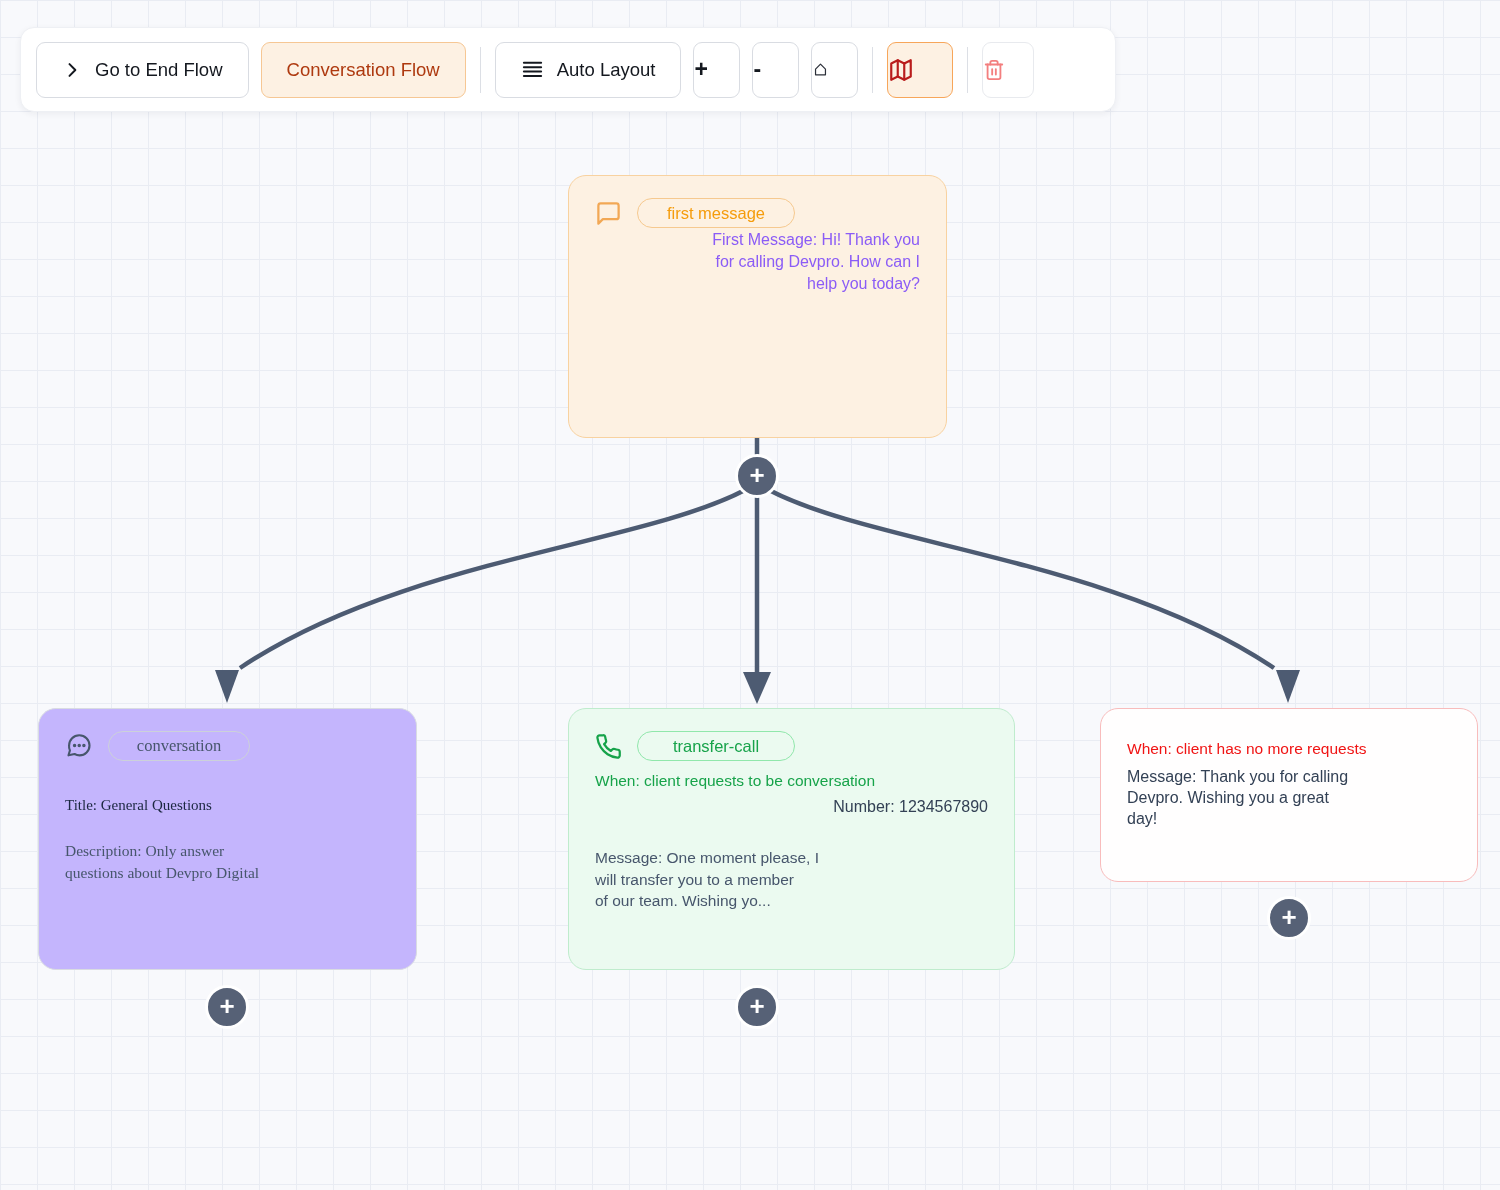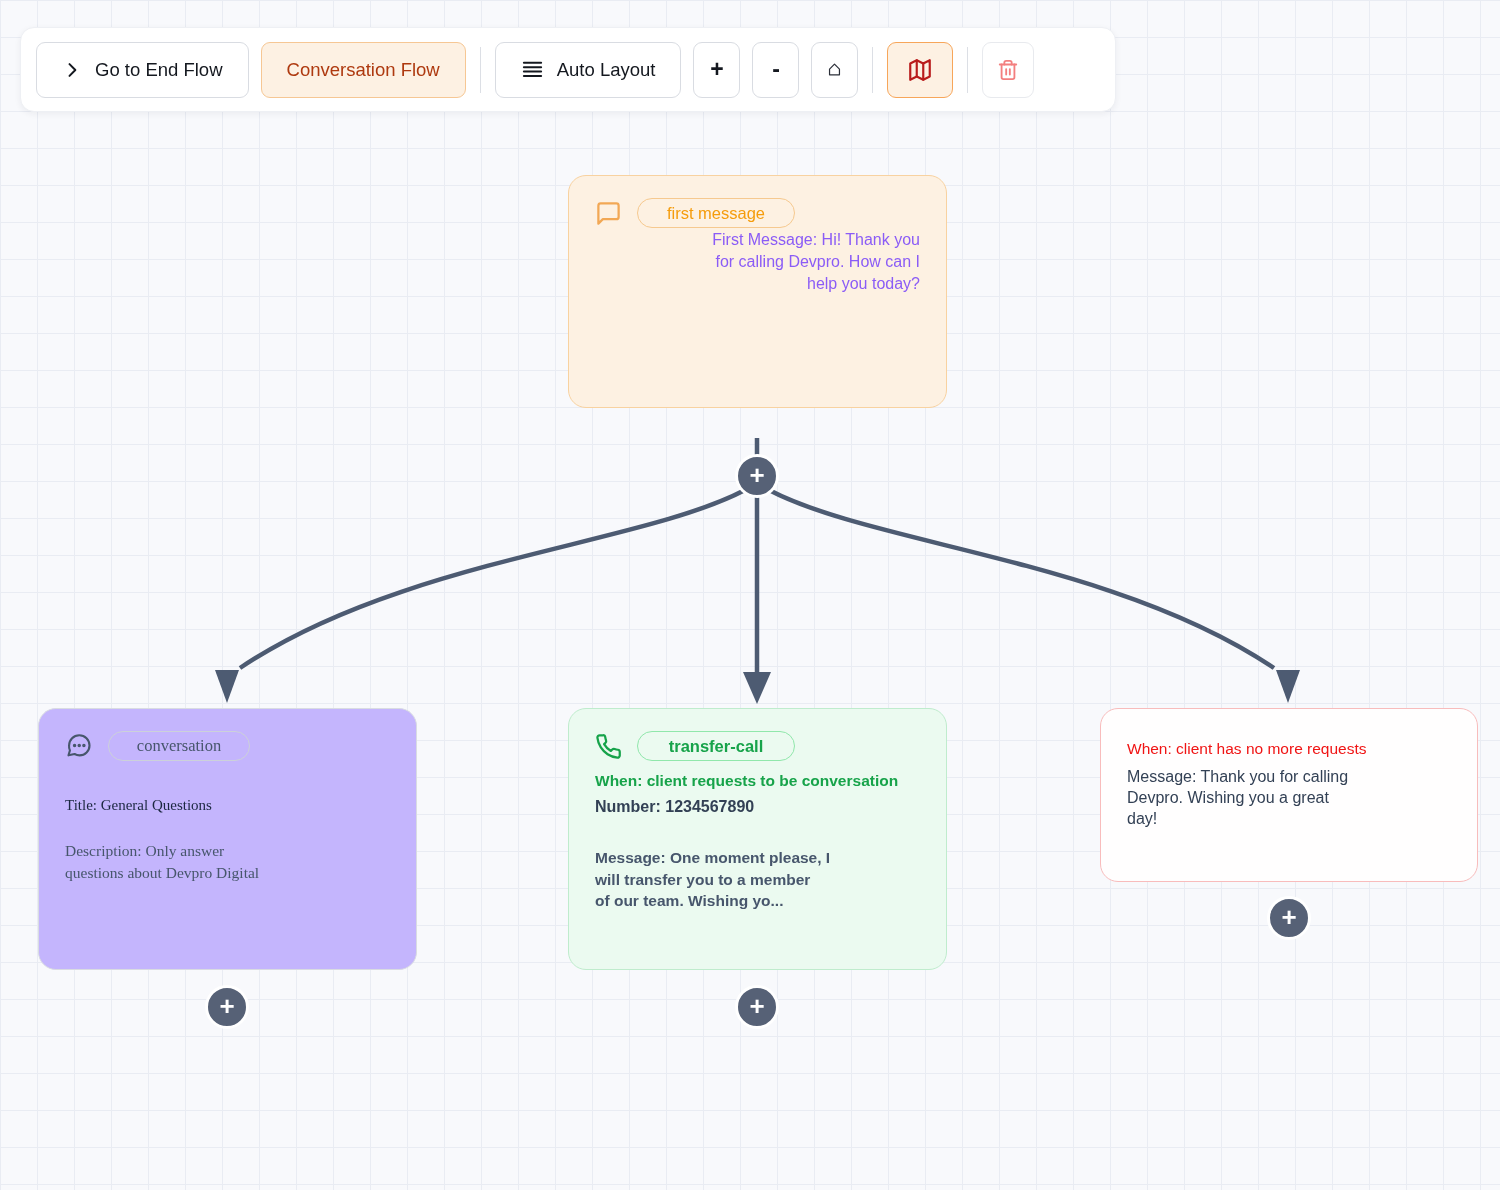--- a/index.html
+++ b/index.html
@@ -18,61 +18,61 @@
   
   .toolbar {
     position:absolute; left:20px; top:27px; width:1096px; height:85px;
     background:#ffffff; border:1px solid #eef0f4; border-radius:14px;
     box-shadow:0 2px 6px rgba(30,41,59,.06);
     display:flex; align-items:center; gap:12px; padding:0 15px;
     z-index:10;
   }
   .tb-btn {
     height:56px; border-radius:9px; border:1px solid #d9dce2; background:#fff;
-    display:inline-flex; align-items:center; justify-content:center; gap:13px;
+    display:inline-flex; align-items:center; justify-content:space-between; gap:13px;
     padding:0 25px; font-size:18.5px; font-weight:500; color:#14181f;
     cursor:pointer; white-space:nowrap;
   }
   .tb-btn--accent { background:#fdf1e3; border-color:#f6c794; color:#ae390f; }
   .tb-btn--sq { width:47px; padding:0; font-size:23px; font-weight:600; }
   .tb-btn--map { width:66px; padding:0; background:#fdf1e3; border-color:#f7a65a; }
   .tb-btn--trash { width:52px; padding:0; border-color:#e8eaee; }
   .tb-divider { width:1px; height:46px; background:#dcdfe5; flex:0 0 1px; margin:0 2px; }
 
   
   .edges { position:absolute; left:0; top:0; z-index:1; pointer-events:none; }
 
   
   .node {
     position:absolute; border-radius:18px; border:1.5px solid; z-index:2;
     padding:22px 26px;
   }
-  .node--first    { left:568px;  top:175px; width:379px; height:233px; background:#fdf1e2; border-color:#f8d2a0; }
+  .node--first    { left:568px;  top:175px; width:379px; height:263px; background:#fdf1e2; border-color:#f8d2a0; }
   .node--conv     { left:38px;   top:708px; width:379px; height:262px; background:#c4b5fd; border-color:#d9dce2;font-family:Liberation Serif, serif; }
-  .node--transfer { left:568px;  top:708px; width:379px; height:262px; background:#ebfaf0; border-color:#bfeccd;font-weight:bold; }
+  .node--transfer { left:568px;  top:708px; width:447px; height:262px; background:#ebfaf0; border-color:#bfeccd; }
   .node--end      { left:1100px; top:708px; width:378px; height:174px; background:#fffefe; border-color:#f8bcbc; }
 
   .node-header { display:flex; align-items:center; gap:15px; }
   .badge {
     display:inline-flex; align-items:center; justify-content:center;
     height:30px; border-radius:999px; border:1.5px solid;
     font-size:16.5px; width:158px;
   }
   .badge--sm { width:142px; }
   .badge--orange { border-color:#f6c98f; color:#f59c0c; }
   .badge--gray   { border-color:#ccd1d9; color:#47566c; }
   .badge--green  { border-color:#90e7ab; color:#17a34a; }
   .badge--red    { border-color:#f5b5b5; color:#e51b1b; }
 
   .pre-line { white-space:pre-line; }
   .first-body { margin-top:1px; font-size:16px; line-height:1.36; color:#8b5cf6;text-align:right; }
   .conv-title { margin-top:36px; font-size:15px; font-weight:500; color:#1b2740; }
   .conv-desc  { margin-top:26px; font-size:15.5px; line-height:1.4; color:#47566c; }
   .when-green { margin-top:11px; font-size:15.5px; color:#17a34a; }
-  .number-line{ margin-top:8px;  font-size:16px;   color:#334155; }
+  .number-line{ margin-top:8px;  font-size:16px;   color:#334155;text-align:right; }
   .msg-gray   { margin-top:31px; font-size:15.5px; line-height:1.4; color:#47566c; }
   .when-red   { margin-top:9px;  font-size:15.5px; color:#f01414; }
   .msg-dark   { margin-top:8px;  font-size:16px;   line-height:1.32; color:#334155; }
 
   
   .add-handle {
     position:absolute; width:44px; height:44px; border-radius:50%;
     background:#566176; border:3px solid #ffffff;
     display:flex; align-items:center; justify-content:center;
     color:#ffffff; font-size:26px; font-weight:700; line-height:1;

